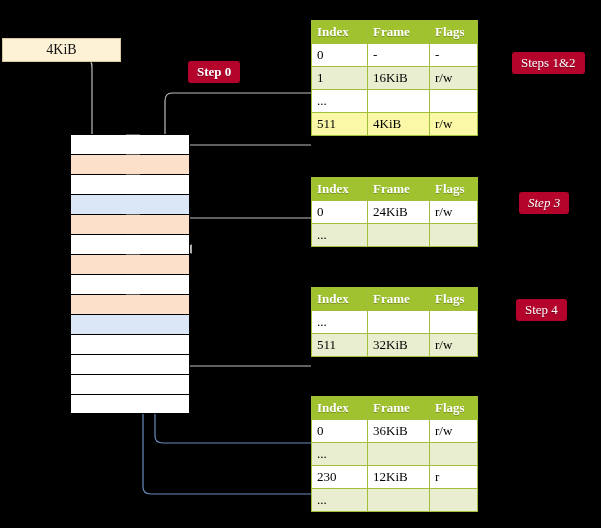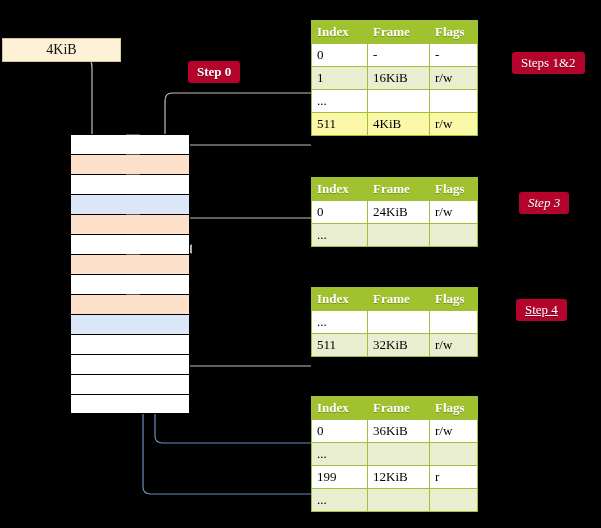--- a/index.html
+++ b/index.html
@@ -27,21 +27,21 @@
     position:absolute;background:#b4042c;color:#ffffff;
     font-size:13px;line-height:1;padding:4px 9px 5px 9px;
     border-radius:3px;white-space:nowrap;
     box-shadow:1px 1px 0 rgba(0,0,0,.45);
     text-shadow:0 1px 0 rgba(0,0,0,.35);
     margin-top:34px;
   }
   .step.s0{left:188px;top:27px;font-weight:bold;}
   .step.s12{left:512px;top:18px;}
   .step.s3{left:519px;top:158px;font-style:italic;}
-  .step.s4{left:516px;top:265px;text-decoration:underline;}
+  .step.s4{left:516px;top:265px;}
 
   
   .memcol{position:absolute;left:70px;top:134px;width:120px;height:280px;}
   .memrow{
     position:absolute;left:0;width:120px;height:20px;
     box-sizing:border-box;
     border-left:1px solid #000;border-right:1px solid #000;
     border-top:1px solid #000;
     background:#ffffff;
   }
@@ -250,21 +250,21 @@
           <td class="c-idx">0</td>
           <td class="c-frm">36KiB</td>
           <td class="c-flg">r/w</td>
         </tr>
         <tr class="alt">
           <td class="c-idx">...</td>
           <td class="c-frm"></td>
           <td class="c-flg"></td>
         </tr>
         <tr class="plain">
-          <td class="c-idx">199</td>
+          <td class="c-idx">230</td>
           <td class="c-frm">12KiB</td>
           <td class="c-flg">r</td>
         </tr>
         <tr class="alt">
           <td class="c-idx">...</td>
           <td class="c-frm"></td>
           <td class="c-flg"></td>
         </tr>
       </tbody>
     </table>

